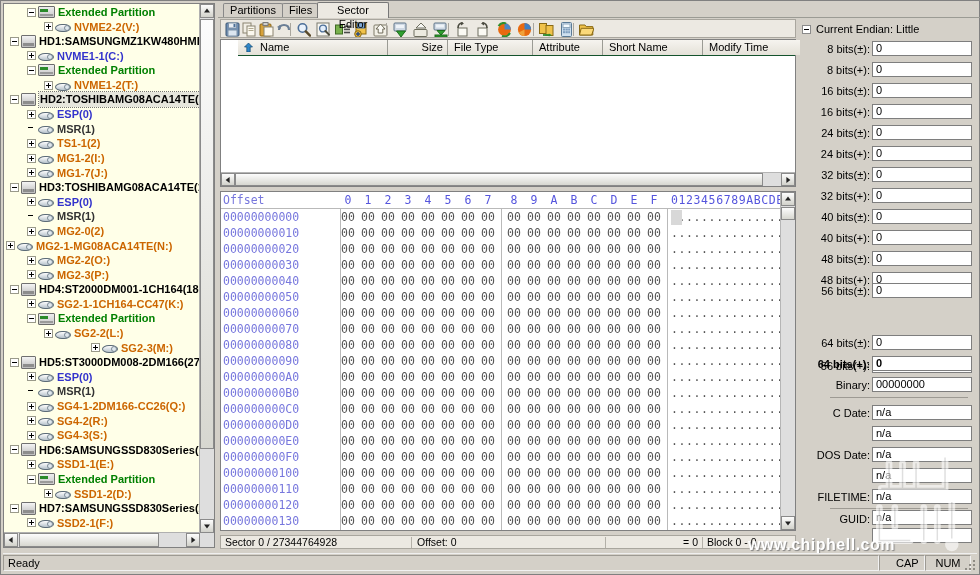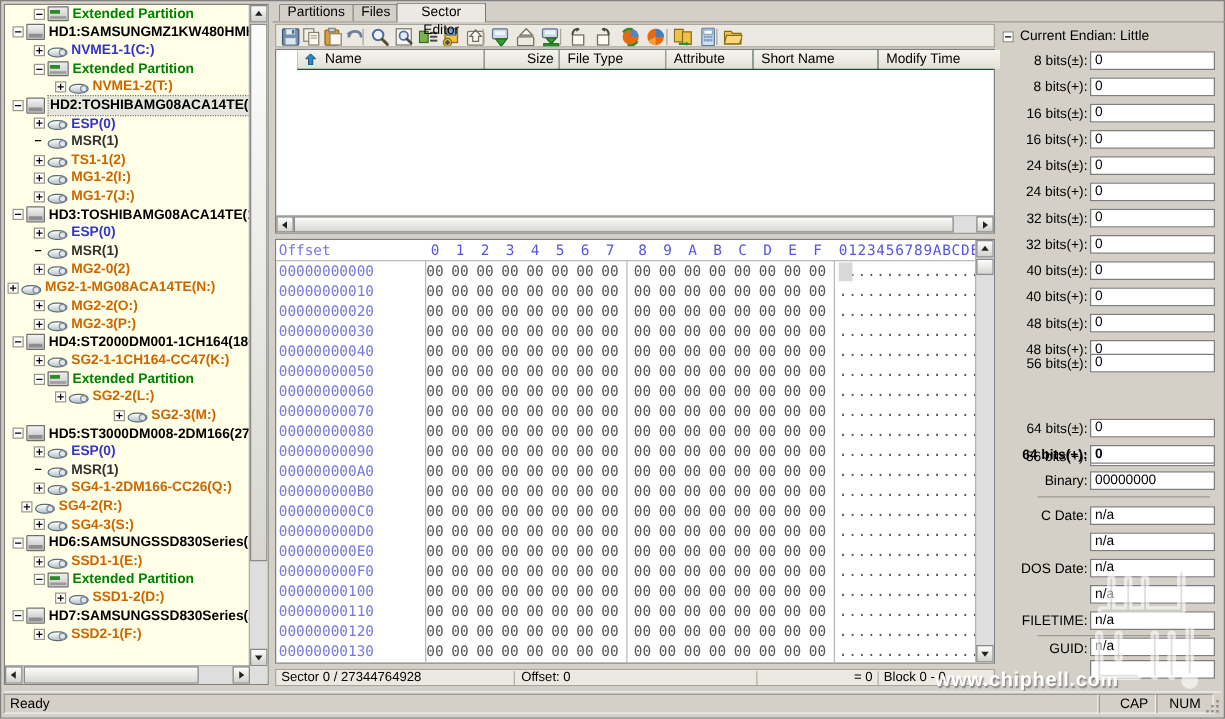--- a/index.html
+++ b/index.html
@@ -159,20 +159,21 @@
   .grip i{position:absolute;width:2px;height:2px;background:#8f8c85;}
 </style>
 </head>
 <body>
 
 <div class="app">
 
   <div class="tree-panel">
     <div class="tree-inner" id="tree-inner">
         <div class="node" style="padding-left: 23px;"><span class="exp "></span><span class="ico part"></span><span class="lbl c-green">Extended Partition</span></div>
+        <div class="node" style="padding-left: 40px;"><span class="exp plus"></span><span class="ico vol"></span><span class="lbl c-orange">NVME2-2(V:)</span></div>
         <div class="node" style="padding-left: 6px;"><span class="exp "></span><span class="ico disk"></span><span class="lbl c-black">HD1:SAMSUNGMZ1KW480HMHQ-00</span></div>
         <div class="node" style="padding-left: 23px;"><span class="exp plus"></span><span class="ico vol"></span><span class="lbl c-blue">NVME1-1(C:)</span></div>
         <div class="node" style="padding-left: 23px;"><span class="exp "></span><span class="ico part"></span><span class="lbl c-green">Extended Partition</span></div>
         <div class="node" style="padding-left: 40px;"><span class="exp plus"></span><span class="ico vol"></span><span class="lbl c-orange">NVME1-2(T:)</span></div>
         <div class="node" style="padding-left: 6px;"><span class="exp "></span><span class="ico disk"></span><span class="lbl c-black sel">HD2:TOSHIBAMG08ACA14TE(13TB)</span></div>
         <div class="node" style="padding-left: 23px;"><span class="exp plus"></span><span class="ico vol"></span><span class="lbl c-blue">ESP(0)</span></div>
         <div class="node" style="padding-left: 23px;"><span class="exp none"></span><span class="ico vol"></span><span class="lbl c-dgray">MSR(1)</span></div>
         <div class="node" style="padding-left: 23px;"><span class="exp plus"></span><span class="ico vol"></span><span class="lbl c-orange">TS1-1(2)</span></div>
         <div class="node" style="padding-left: 23px;"><span class="exp plus"></span><span class="ico vol"></span><span class="lbl c-orange">MG1-2(I:)</span></div>
         <div class="node" style="padding-left: 23px;"><span class="exp plus"></span><span class="ico vol"></span><span class="lbl c-orange">MG1-7(J:)</span></div>
@@ -185,21 +186,21 @@
         <div class="node" style="padding-left: 23px;"><span class="exp plus"></span><span class="ico vol"></span><span class="lbl c-orange">MG2-3(P:)</span></div>
         <div class="node" style="padding-left: 6px;"><span class="exp "></span><span class="ico disk"></span><span class="lbl c-black">HD4:ST2000DM001-1CH164(1863GB</span></div>
         <div class="node" style="padding-left: 23px;"><span class="exp plus"></span><span class="ico vol"></span><span class="lbl c-orange">SG2-1-1CH164-CC47(K:)</span></div>
         <div class="node" style="padding-left: 23px;"><span class="exp "></span><span class="ico part"></span><span class="lbl c-green">Extended Partition</span></div>
         <div class="node" style="padding-left: 40px;"><span class="exp plus"></span><span class="ico vol"></span><span class="lbl c-orange">SG2-2(L:)</span></div>
         <div class="node" style="padding-left: 51px; margin-left: 36px;"><span class="exp plus"></span><span class="ico vol"></span><span class="lbl c-orange">SG2-3(M:)</span></div>
         <div class="node" style="padding-left: 6px;"><span class="exp "></span><span class="ico disk"></span><span class="lbl c-black">HD5:ST3000DM008-2DM166(2795GB</span></div>
         <div class="node" style="padding-left: 23px;"><span class="exp plus"></span><span class="ico vol"></span><span class="lbl c-blue">ESP(0)</span></div>
         <div class="node" style="padding-left: 23px;"><span class="exp none"></span><span class="ico vol"></span><span class="lbl c-dgray">MSR(1)</span></div>
         <div class="node" style="padding-left: 23px;"><span class="exp plus"></span><span class="ico vol"></span><span class="lbl c-orange">SG4-1-2DM166-CC26(Q:)</span></div>
-        <div class="node" style="padding-left: 13px;"><span class="exp plus"></span><span class="ico vol"></span><span class="lbl c-orange">SG4-2(R:)</span></div>
+        <div class="node" style="padding-left: 23px;"><span class="exp plus"></span><span class="ico vol"></span><span class="lbl c-orange">SG4-2(R:)</span></div>
         <div class="node" style="padding-left: 23px;"><span class="exp plus"></span><span class="ico vol"></span><span class="lbl c-orange">SG4-3(S:)</span></div>
         <div class="node" style="padding-left: 6px;"><span class="exp "></span><span class="ico disk"></span><span class="lbl c-black">HD6:SAMSUNGSSD830Series(119GB</span></div>
         <div class="node" style="padding-left: 23px;"><span class="exp plus"></span><span class="ico vol"></span><span class="lbl c-orange">SSD1-1(E:)</span></div>
         <div class="node" style="padding-left: 23px;"><span class="exp "></span><span class="ico part"></span><span class="lbl c-green">Extended Partition</span></div>
         <div class="node" style="padding-left: 40px;"><span class="exp plus"></span><span class="ico vol"></span><span class="lbl c-orange">SSD1-2(D:)</span></div>
         <div class="node" style="padding-left: 6px;"><span class="exp "></span><span class="ico disk"></span><span class="lbl c-black">HD7:SAMSUNGSSD830Series(238GB</span></div>
         <div class="node" style="padding-left: 23px;"><span class="exp plus"></span><span class="ico vol"></span><span class="lbl c-orange">SSD2-1(F:)</span></div>
       </div>
     <div class="vsb">
       <div class="sb-btn" style="top:0;left:0">

